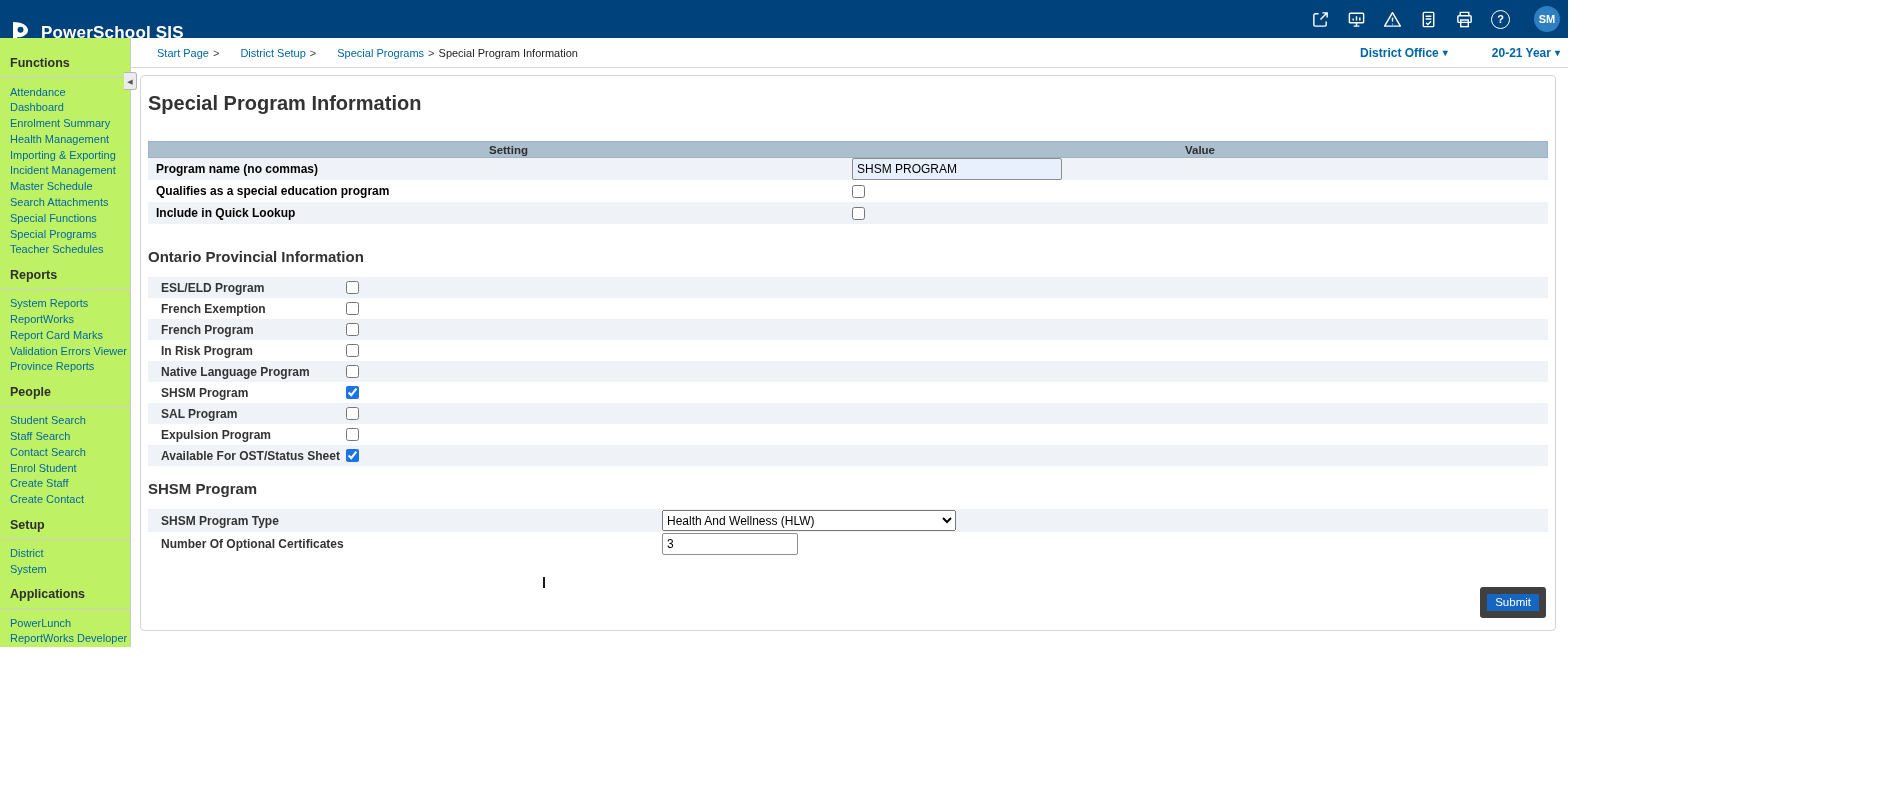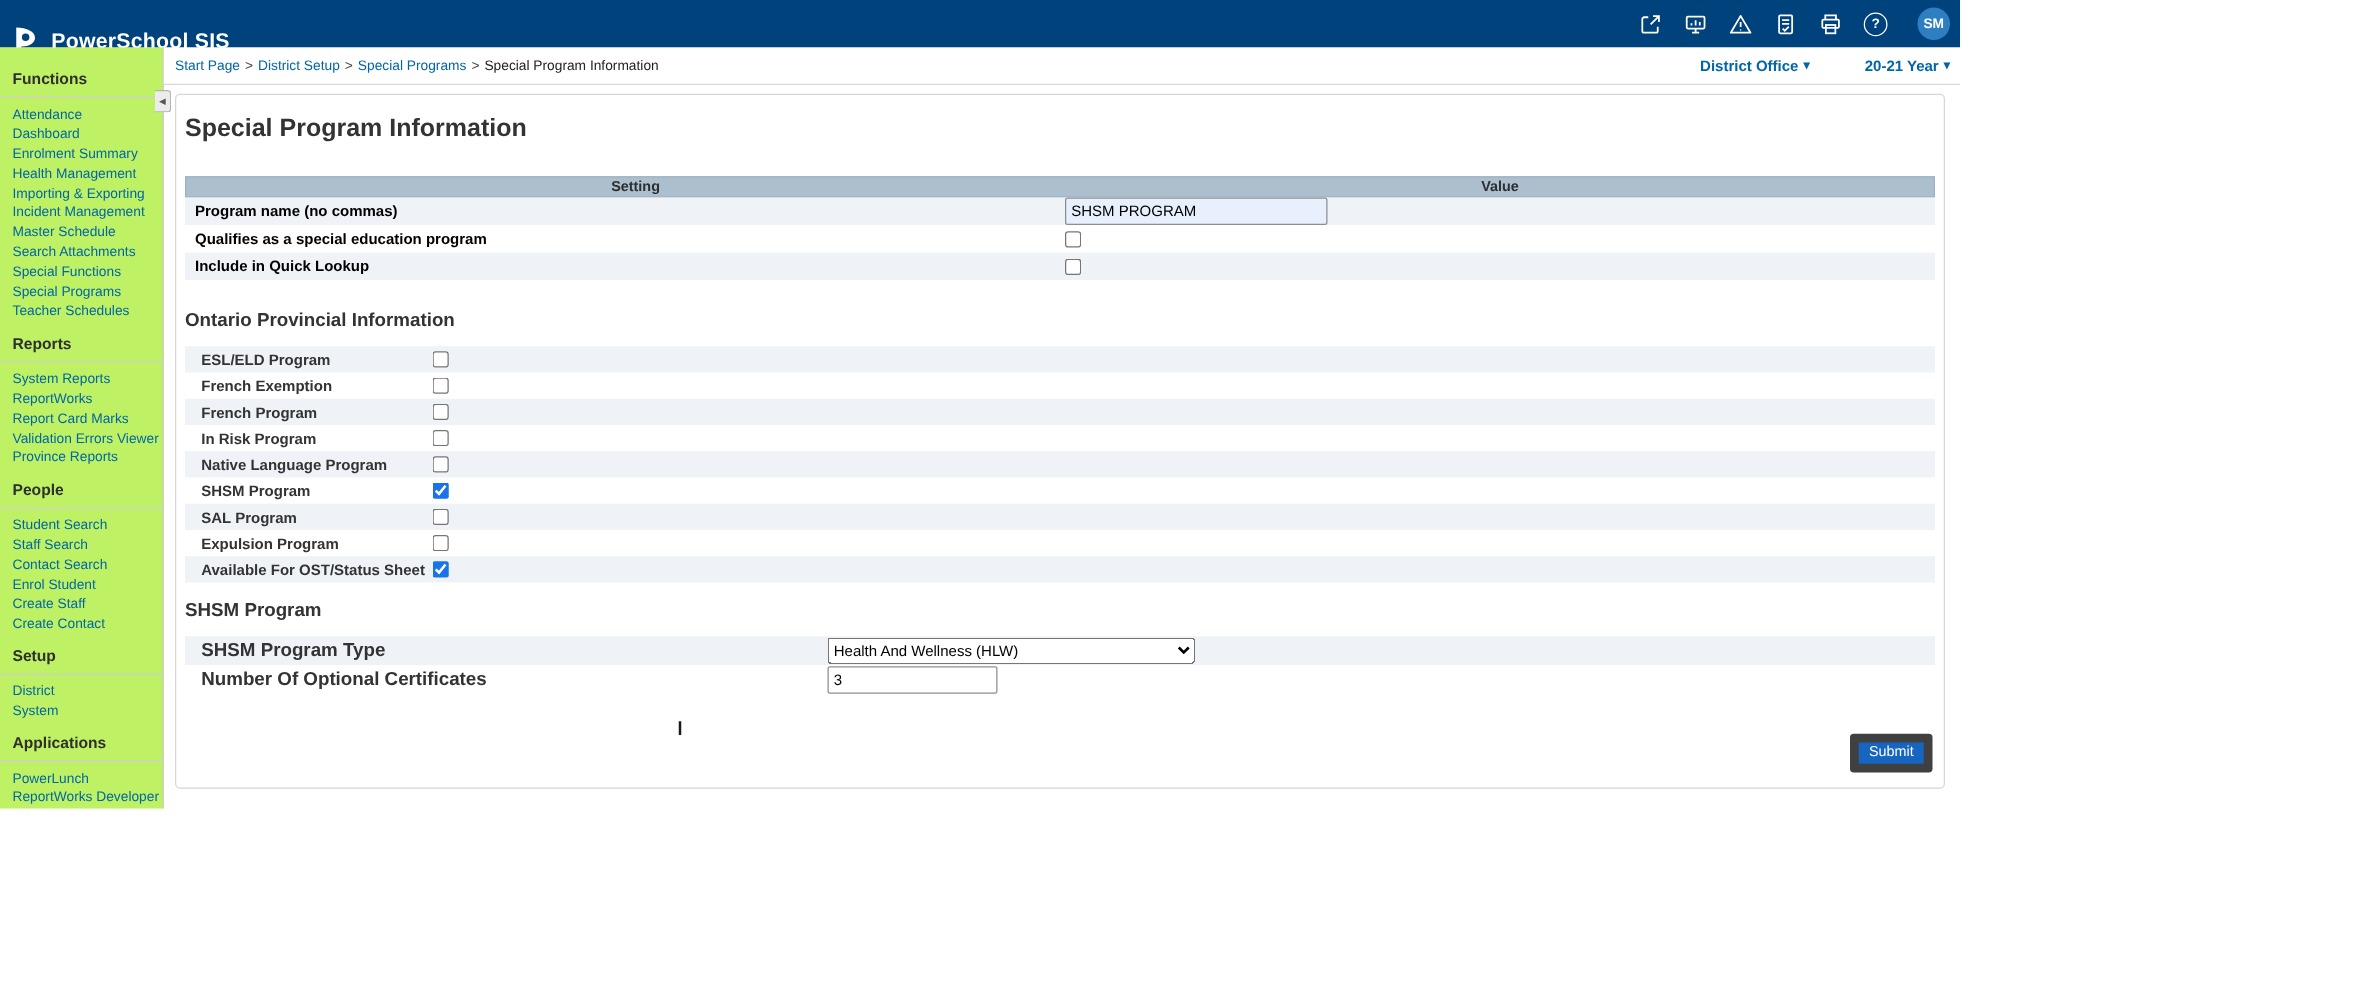--- a/index.html
+++ b/index.html
@@ -24,21 +24,21 @@
   .sb-section{padding-top:10px;}
   .sb-heading{font-size:12.5px;font-weight:bold;color:#2f2f2f;padding:0 10px 7px 10px;border-bottom:1px solid #cfcfcf;margin-bottom:6px;}
   .sb-link{display:block;font-size:11px;color:var(--link,#0066a5);text-decoration:none;padding:1.5px 10px;line-height:12.8px;white-space:nowrap;overflow:hidden;}
   .collapse{position:absolute;left:124px;top:34px;width:13px;height:18px;font-size:7px;line-height:7px;color:#555;background:#ececec;border:1px solid #b5b5b5;border-left:none;border-radius:0 3px 3px 0;padding:0;cursor:pointer;z-index:5;}
 
   .maincol{flex:1;min-width:0;}
 
   
   .breadcrumb-bar{height:30px;display:flex;align-items:center;justify-content:space-between;border-bottom:1px solid #d8d8d8;padding:0 6px 0 9px;box-sizing:border-box;background:#fff;}
   .crumbs{font-size:11px;color:#333;display:flex;align-items:center;gap:4px;white-space:nowrap;}
-  .crumb-link{color:var(--link,#0066a5);text-decoration:none;}
+  .crumb-link{color:var(--link,#0066a5);text-decoration:none;margin-left:17px;}
   .crumb-current{color:#222;}
   .sep{color:#444;}
   .ctx{display:flex;align-items:center;gap:44px;padding-right:2px;}
   .sel{color:var(--link,#0066a5);font-size:12px;font-weight:bold;display:flex;align-items:center;gap:4px;cursor:pointer;white-space:nowrap;}
   .chev{font-size:10px;line-height:10px;}
 
   
   .content{padding:7px 12px 0 9px;}
   .box{border:1px solid #d6d6d6;border-radius:4px;background:#fff;padding:10px 7px 8px 7px;position:relative;min-height:540px;box-sizing:border-box;}
   h1{font-size:20px;font-weight:bold;color:#333;margin:6px 0 26px 0;}
@@ -57,21 +57,21 @@
 
   .srow{height:22px;}
   .s-label{width:697px;padding-left:8px;font-size:12px;font-weight:bold;color:#000000;}
   .s-value{padding-left:7px;display:flex;align-items:center;}
 
   .orow{height:21px;}
   .o-label{width:198px;padding-left:13px;font-size:12px;font-weight:bold;color:#333;white-space:nowrap;}
   .o-value{display:flex;align-items:center;}
 
   .hrow{height:23px;}
-  .h-label{width:514px;padding-left:13px;font-size:15px;font-weight:bold;color:#333;}
+  .h-label{width:514px;padding-left:13px;font-size:12px;font-weight:bold;color:#333;}
   .h-value{display:flex;align-items:center;}
 
   .cb{width:13px;height:13px;margin:0;accent-color:var(--accent,#1a73e8);}
   .txt-input{height:18px;border:1px solid #8d8d8d;border-radius:2px;font-family:"Liberation Sans",sans-serif;font-size:12px;padding:1px 4px;background:#fff;box-sizing:content-box;}
   .txt-input.autofill{background:#e8f0fe;}
   .sel-input{width:294px;height:21px;font-family:"Liberation Sans",sans-serif;font-size:12px;}
 
   .submitrow{text-align:right;margin:32px 2px 4px 0;}
   .submit{background:var(--submit,#1665c0);color:#fff;border:7px solid #404040;border-radius:3px;font-family:"Liberation Sans",sans-serif;font-size:11.5px;padding:2px 8px 3px 8px;cursor:pointer;}
 

